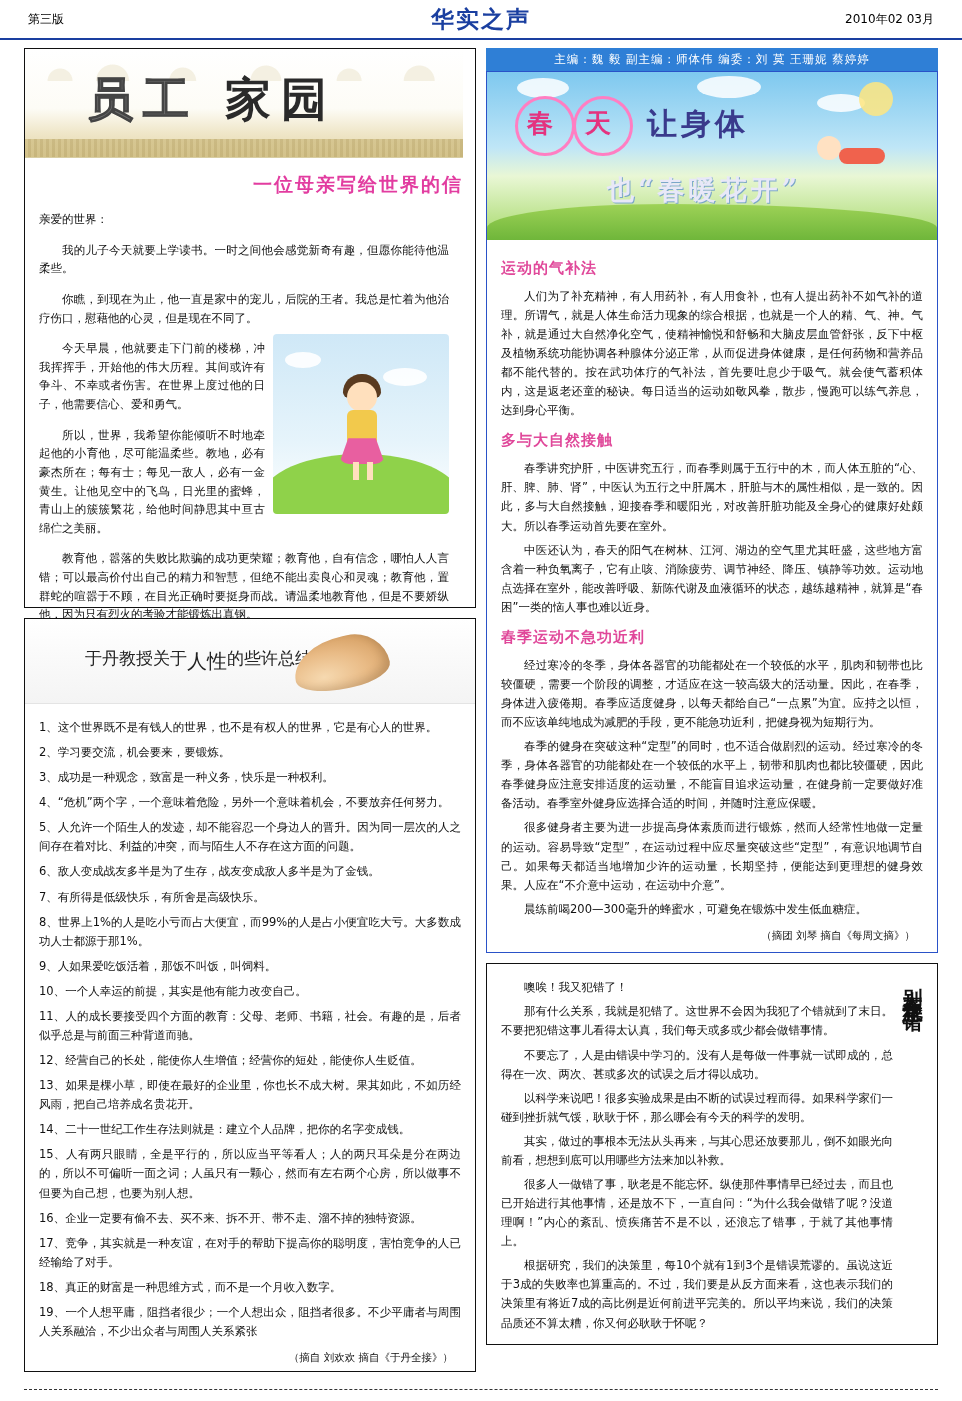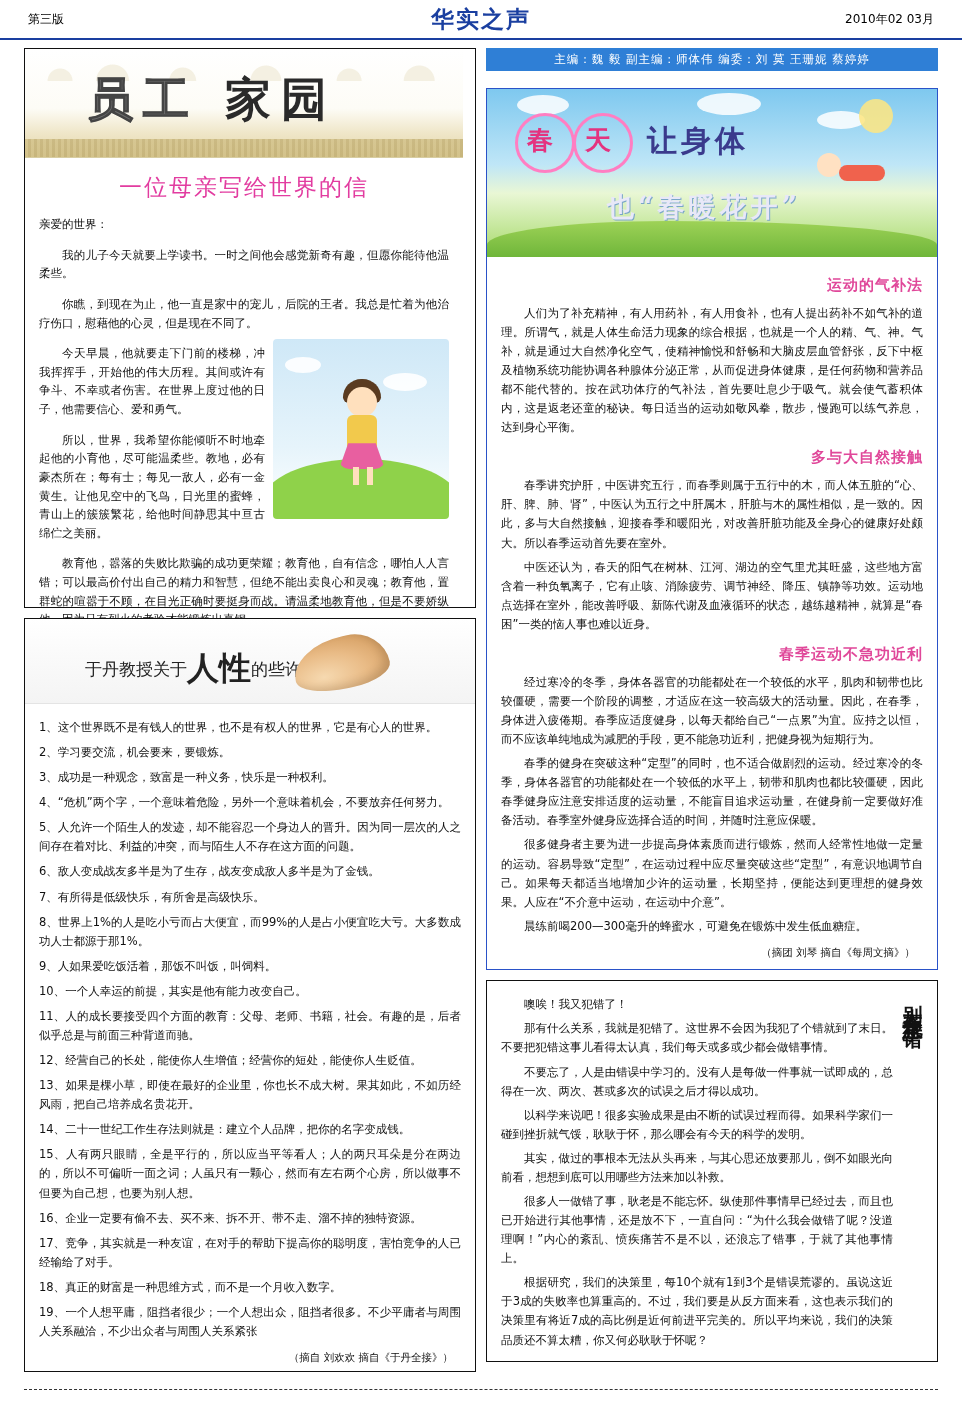--- a/index.html
+++ b/index.html
@@ -107,25 +107,25 @@
     color: #6d6d6d;
     -webkit-text-stroke: 1px #444;
   }
   .jy-banner .grass {
     position: absolute;
     bottom: 0; left: 0; right: 0; height: 18px;
     background: repeating-linear-gradient(90deg, #cbb87a 0 3px, #b9a463 3px 6px);
     opacity: .65;
   }
   .jy-head {
-    text-align: center;
+    text-align: right;
     margin: 14px 0 10px 0;
     font-family: "DejaVu Serif", "Liberation Serif", serif;
-    font-size: 23px;
-    font-weight: normal;
+    font-size: 19px;
+    font-weight: bold;
     color: #e23ca0;
     letter-spacing: 2px;
   }
   .jy-body { padding: 0 14px; font-size: 11.5px; line-height: 1.62; text-align: justify; }
   .jy-body p { margin: 12px 0 5px 0; }
   .indent { text-indent: 2em; }
 
   .jy-flow { position: relative; }
   .jy-illus {
     float: right;
@@ -176,22 +176,22 @@
     border-bottom: 1px solid #e4e4e4;
   }
   .yd-head .text {
     position: absolute;
     left: 60px; top: 28px;
     font-family: "DejaVu Serif", "Liberation Serif", serif;
     font-size: 17px;
     color: #222;
   }
   .yd-head .big {
-    font-size: 32px;
-    font-weight: bold;
+    font-size: 20px;
+    font-weight: normal;
     vertical-align: -4px;
   }
   .yd-head .shell {
     position: absolute;
     right: 86px; top: 18px;
     width: 96px; height: 52px;
     background: radial-gradient(ellipse at 30% 70%, #f6d9b0 0%, #e9bb86 45%, #d9a469 75%, #c08b50 100%);
     border-radius: 60% 40% 45% 55% / 70% 70% 35% 35%;
     transform: rotate(-12deg);
     box-shadow: inset -6px -4px 8px rgba(0,0,0,.12);
@@ -200,21 +200,21 @@
   .yd-list p { margin: 0 0 6px 0; }
 
   
   .editor-bar {
     background: #2f7fd6;
     color: #fff;
     font-size: 11.5px;
     text-align: center;
     padding: 4px 0;
     letter-spacing: 1px;
-    margin-bottom: 17px;
+    margin-bottom: 0;
   }
   .art-spring { border: 1px solid #2a52c8; padding-bottom: 8px; }
   .sp-banner {
     height: 168px;
     position: relative;
     overflow: hidden;
     background: linear-gradient(#7ec8ef 0%, #bfe6f7 45%, #e9f7d5 62%, #a6d96a 100%);
   }
   .sp-banner .sun {
     position: absolute; right: 44px; top: 10px; width: 34px; height: 34px;
@@ -255,21 +255,21 @@
     background: #f0624d; border-radius: 8px;
   }
   .sp-banner .grass2 {
     position: absolute; bottom: 0; left: 0; right: 0; height: 36px;
     background: linear-gradient(#9ed257, #6fb63a);
     border-radius: 40% 60% 0 0 / 24px 24px 0 0;
   }
   .sp-body { padding: 8px 14px 0 14px; font-size: 11.5px; line-height: 1.66; text-align: justify; }
   .sp-body p { margin: 0 0 5px 0; }
   .sec-title {
-    text-align: right;
+    text-align: left;
     font-family: "DejaVu Serif", "Liberation Serif", serif;
     font-weight: bold;
     font-size: 15px;
     color: #e0489a;
     margin: 8px 0 6px 0;
     letter-spacing: 1px;
   }
   .tip { color: #e2201a; margin-top: 8px; }
 
   

